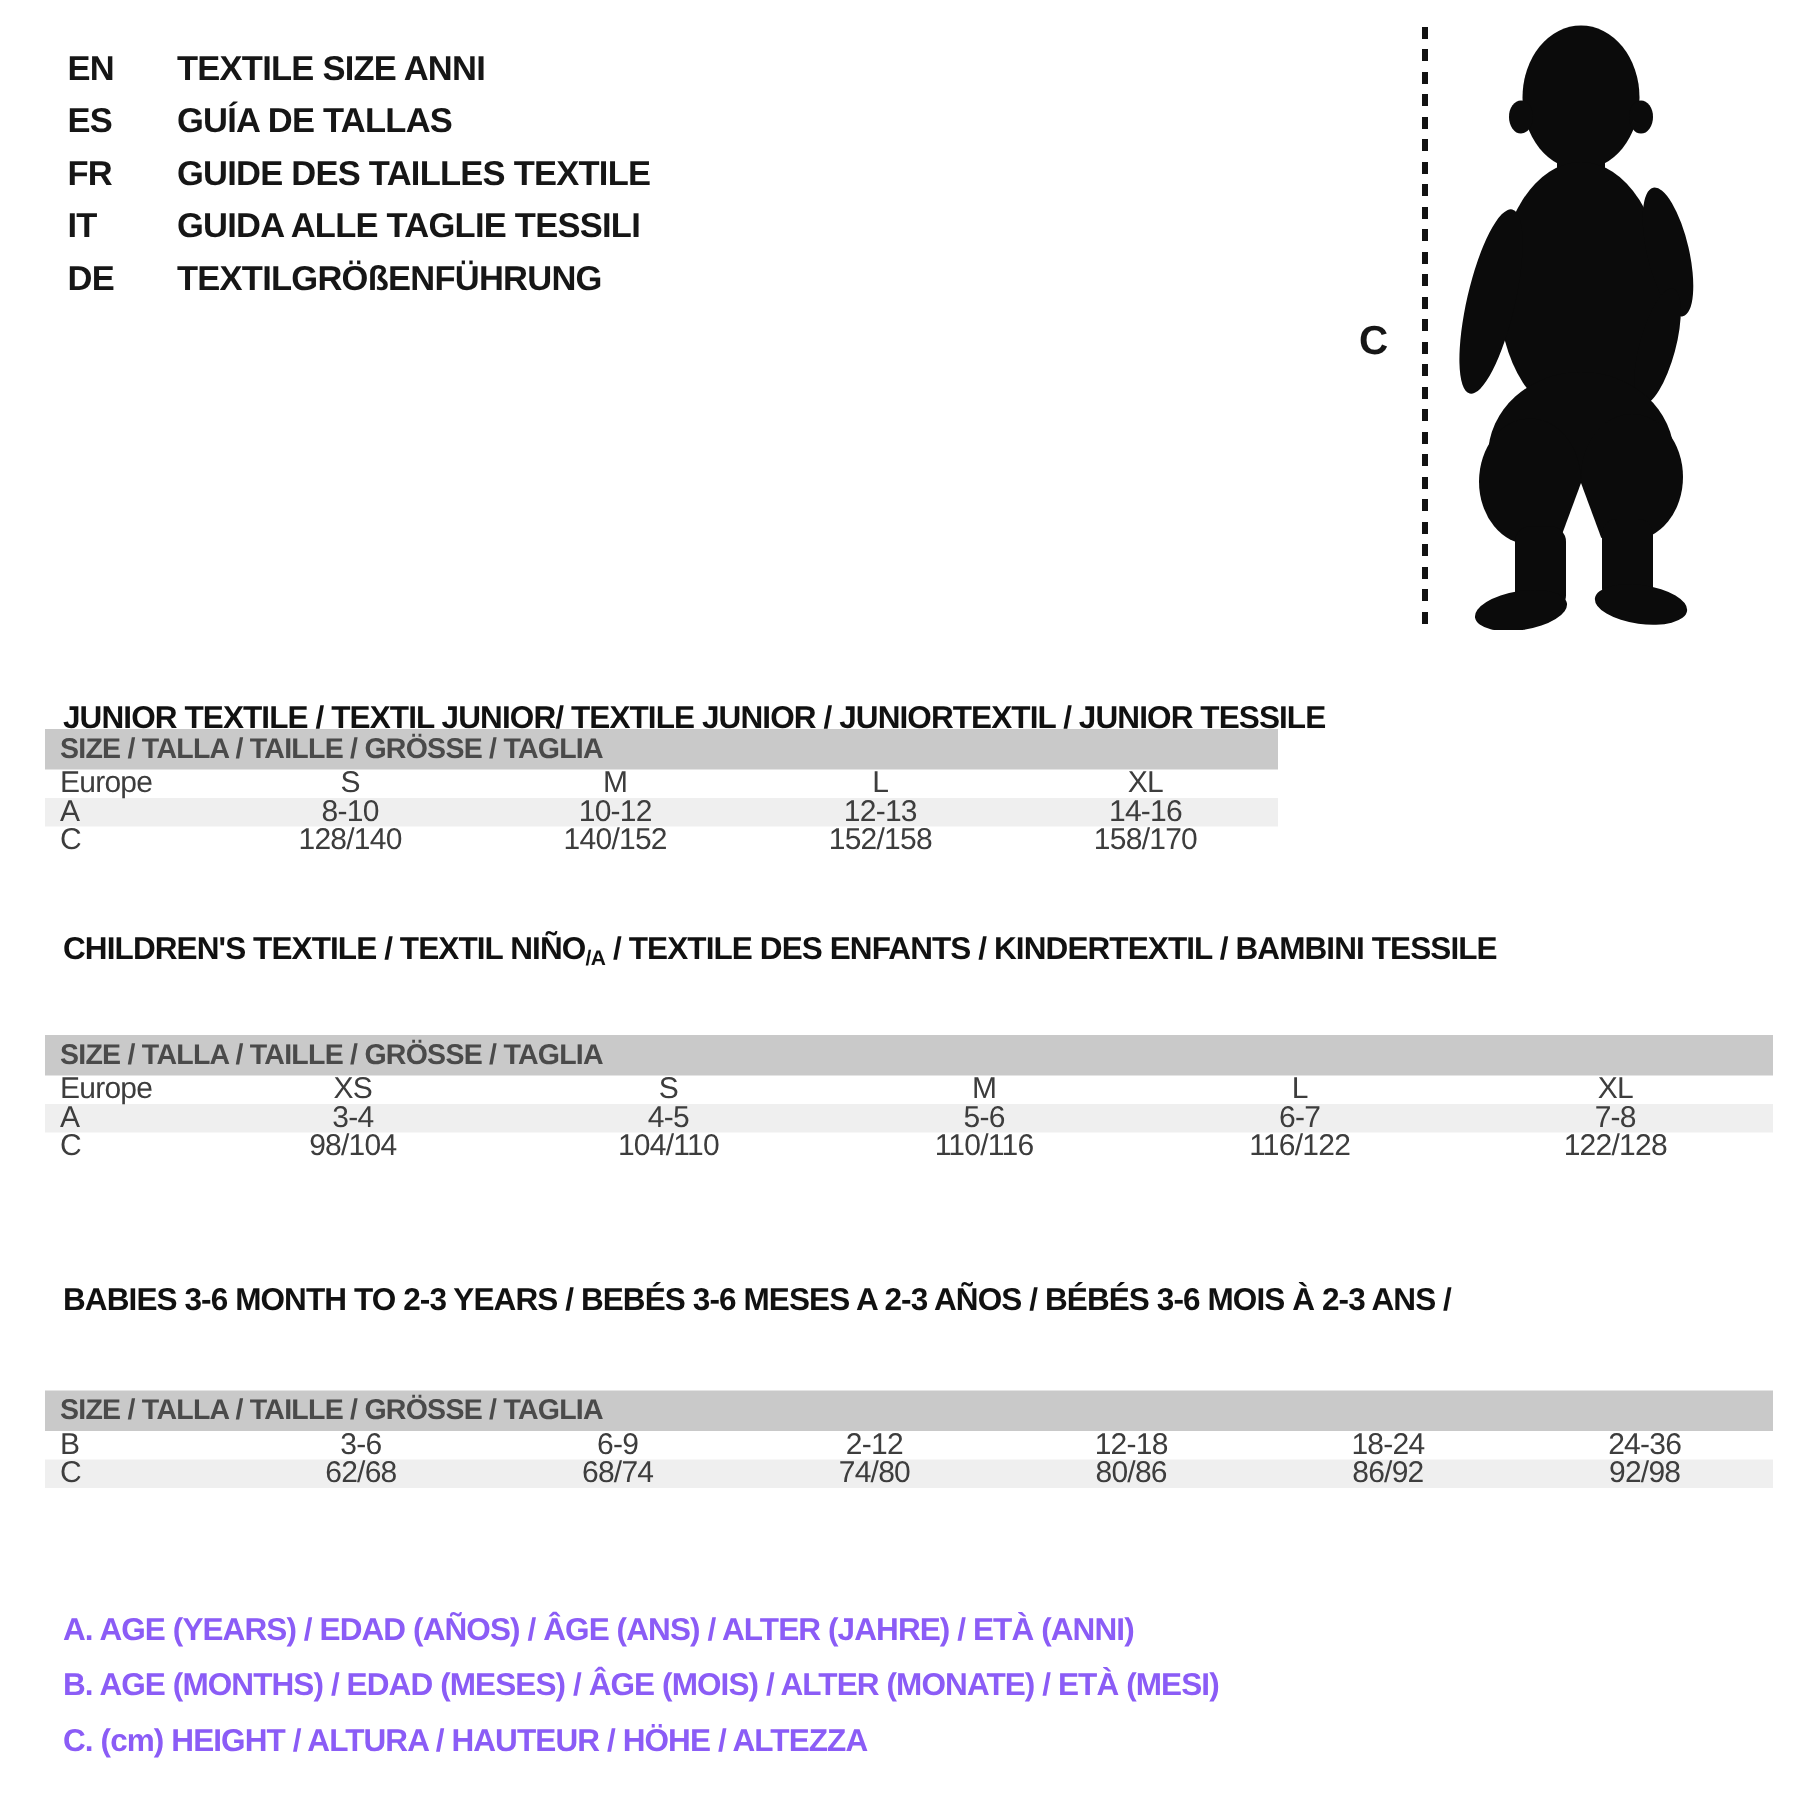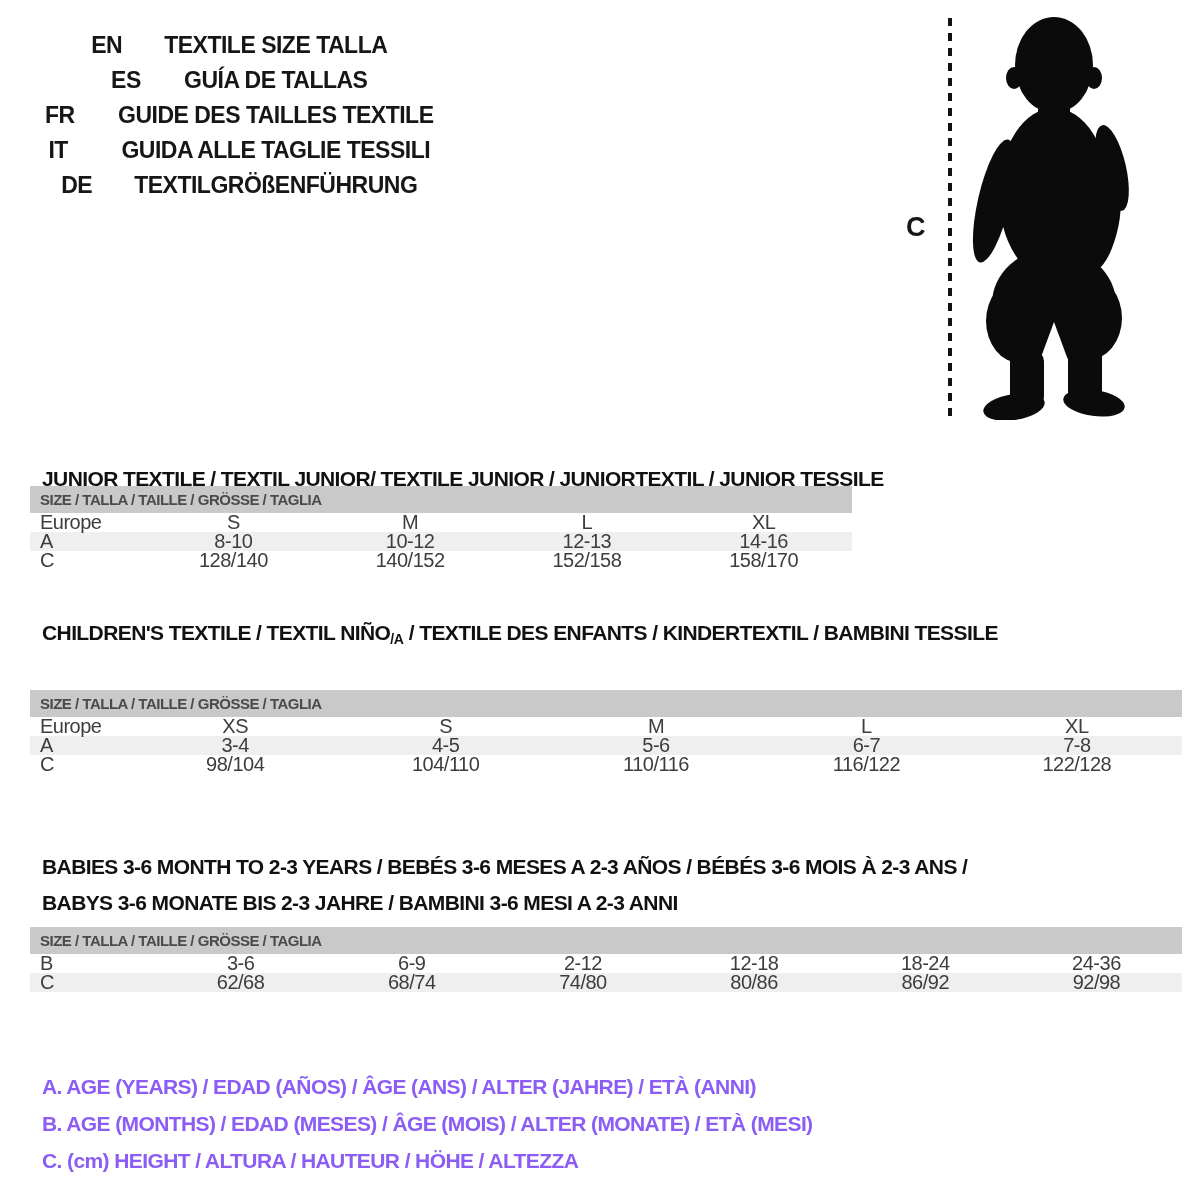--- a/index.html
+++ b/index.html
@@ -5,21 +5,21 @@
   * { margin:0; padding:0; box-sizing:border-box; }
   html,body { background:#fff; }
   .page {
     position:relative; width:1200px; height:1200px; background:#fff;
     font-family:"Liberation Sans", sans-serif; color:#161616; overflow:hidden;
   }
 
   
   .lang-block { position:absolute; left:45px; top:28px; }
   .lang-row { display:flex; height:35px; align-items:center;
-              font-weight:700; font-size:23px; letter-spacing:-0.5px;justify-content:center; }
+              font-weight:700; font-size:23px; letter-spacing:-0.5px; }
   .lang-code { width:73px; }
 
   
   .height-line { position:absolute; left:948px; top:18px; width:4px; height:398px;
                  background:repeating-linear-gradient(#121212 0 8px, transparent 8px 15px); }
   .measure-letter { position:absolute; left:906px; top:212px; font-size:27px;
                     font-weight:700; letter-spacing:-1px; }
   .silhouette { position:absolute; left:964px; top:16px; }
 
   
@@ -28,21 +28,21 @@
   .title-junior { top:434px;margin-top:32px; }
   .title-children { top:620px; }
   .title-babies { top:849px; line-height:36px; }
   .sub-part { font-size:14px; vertical-align:-4px; letter-spacing:-0.4px; }
 
   
   .size-table { position:absolute; left:30px; }
   .junior-table { top:486px; width:822px; }
   .children-table { top:690px; width:1152px; }
   .babies-table { top:927px; width:1152px; }
-  .table-header { background:#c9c9c9; color:#4a4a4a; font-weight:700; font-size:15px;
+  .table-header { background:#c9c9c9; color:#4a4a4a; font-weight:700; font-size:19px;
                   height:27px; line-height:27px; padding-left:10px; letter-spacing:-0.5px; }
   .t-row { display:flex; height:19px; align-items:center; font-weight:400;
            font-size:20px; color:#3d3d3d; letter-spacing:-0.5px; }
   .t-row:nth-child(even) { background:#efefef; }
   .t-label { padding-left:10px; }
   .junior-table .t-label { width:115px; }
   .children-table .t-label { width:100px; }
   .babies-table .t-label { width:125px; }
   .t-cell { flex:1; text-align:center; }
 
@@ -52,21 +52,21 @@
                  letter-spacing:-0.6px; white-space:nowrap; color:#8b5cf6; }
 </style>
 </head>
 <body>
 
 <div class="page">
 
   <div class="lang-block">
       <div class="lang-row">
         <span class="lang-code">EN</span>
-        <span>TEXTILE SIZE TALLA</span>
+        <span>TEXTILE SIZE ANNI</span>
       </div>
       <div class="lang-row">
         <span class="lang-code">ES</span>
         <span>GUÍA DE TALLAS</span>
       </div>
       <div class="lang-row">
         <span class="lang-code">FR</span>
         <span>GUIDE DES TAILLES TEXTILE</span>
       </div>
       <div class="lang-row">
@@ -159,21 +159,20 @@
           <span class="t-cell">104/110</span>
           <span class="t-cell">110/116</span>
           <span class="t-cell">116/122</span>
           <span class="t-cell">122/128</span>
         </div>
       </div>
   </div>
 
   <h2 class="section-title title-babies">
     <div>BABIES 3-6 MONTH TO 2-3 YEARS / BEBÉS 3-6 MESES A 2-3 AÑOS / BÉBÉS 3-6 MOIS À 2-3 ANS /</div>
-    <div>BABYS 3-6 MONATE BIS 2-3 JAHRE / BAMBINI 3-6 MESI A 2-3 ANNI</div>
   </h2>
   <div class="size-table babies-table">
     <div class="table-header">SIZE / TALLA / TAILLE / GRÖSSE / TAGLIA</div>
     <div>
         <div class="t-row">
           <span class="t-label">B</span>
           <span class="t-cell">3-6</span>
           <span class="t-cell">6-9</span>
           <span class="t-cell">2-12</span>
           <span class="t-cell">12-18</span>

